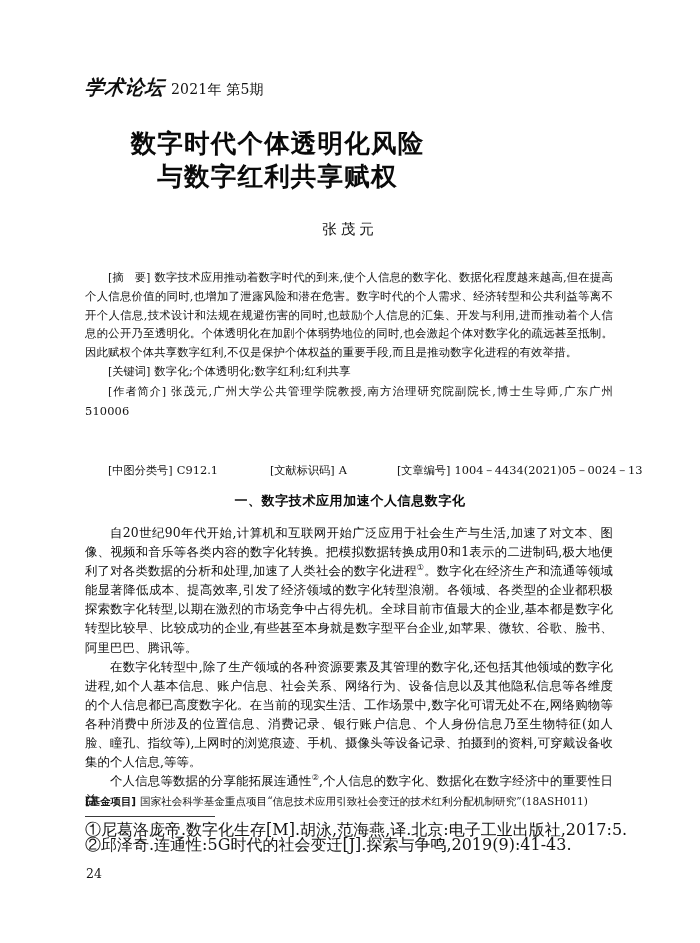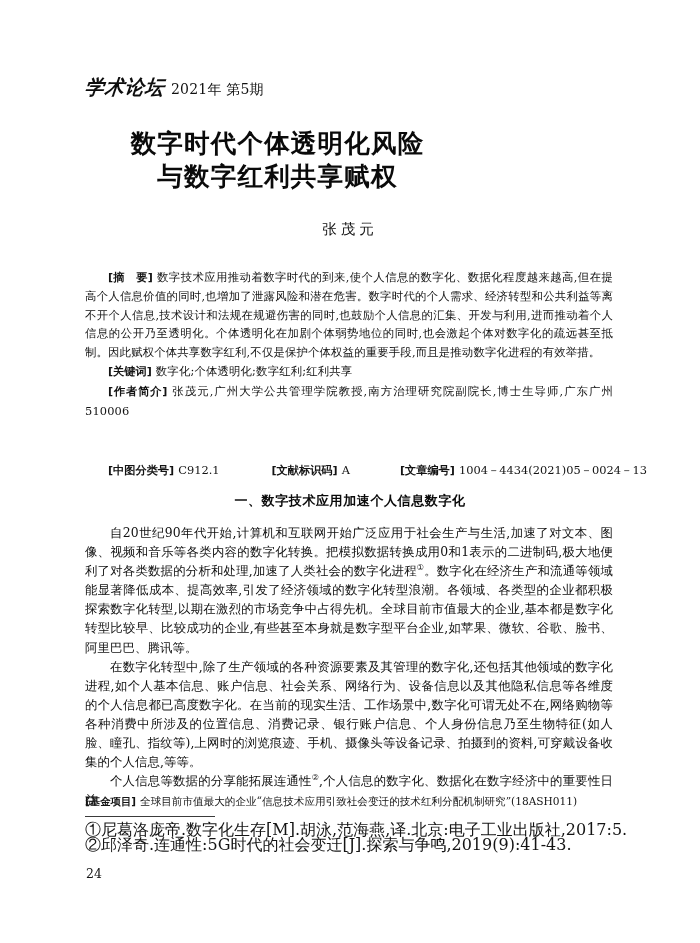--- a/index.html
+++ b/index.html
@@ -95,21 +95,21 @@
     text-align: justify;
     text-justify: inter-ideograph;
     color: #131313;
     letter-spacing: .15px;
     margin: 0 0 1px 0;
   }
   .fm-indent { text-indent: 23px; }
   .fm-hang { text-indent: 23px; }
   .fm-label {
     font-family: "DejaVu Sans", "Liberation Sans", sans-serif;
-    font-weight: 700;
+    font-weight: 400;
     font-size: 11.2px;
     letter-spacing: 0;
   }
   .fm-gap { display: inline-block; width: 4px; }
 
   
   .classrow {
     position: absolute;
     left: 85px;
     top: 463px;
@@ -239,21 +239,21 @@
   </div>
 
   <div class="section-heading">一、数字技术应用加速个人信息数字化</div>
 
   <div class="body-text">
     <p class="body-para"><span>自20世纪90年代开始,计算机和互联网开始广泛应用于社会生产与生活,加速了对文本、图像、视频和音乐等各类内容的数字化转换。把模拟数据转换成用0和1表示的二进制码,极大地便利了对各类数据的分析和处理,加速了人类社会的数字化进程</span><sup class="fnref">①</sup><span>。数字化在经济生产和流通等领域能显著降低成本、提高效率,引发了经济领域的数字化转型浪潮。各领域、各类型的企业都积极探索数字化转型,以期在激烈的市场竞争中占得先机。全球目前市值最大的企业,基本都是数字化转型比较早、比较成功的企业,有些甚至本身就是数字型平台企业,如苹果、微软、谷歌、脸书、阿里巴巴、腾讯等。</span></p>
     <p class="body-para">在数字化转型中,除了生产领域的各种资源要素及其管理的数字化,还包括其他领域的数字化进程,如个人基本信息、账户信息、社会关系、网络行为、设备信息以及其他隐私信息等各维度的个人信息都已高度数字化。在当前的现实生活、工作场景中,数字化可谓无处不在,网络购物等各种消费中所涉及的位置信息、消费记录、银行账户信息、个人身份信息乃至生物特征(如人脸、瞳孔、指纹等),上网时的浏览痕迹、手机、摄像头等设备记录、拍摄到的资料,可穿戴设备收集的个人信息,等等。</p>
     <p class="body-para"><span>个人信息等数据的分享能拓展连通性</span><sup class="fnref">②</sup><span>,个人信息的数字化、数据化在数字经济中的重要性日益</span></p>
   </div>
 
-  <div class="fund-note"><span class="fund-label">[基金项目]</span><span class="fm-gap"></span><span>全球目前市值最大的企业“信息技术应用引致社会变迁的技术红利分配机制研究”(18ASH011)</span></div>
+  <div class="fund-note"><span class="fund-label">[基金项目]</span><span class="fm-gap"></span><span>国家社会科学基金重点项目“信息技术应用引致社会变迁的技术红利分配机制研究”(18ASH011)</span></div>
 
   <div class="note-rule"></div>
 
   <div class="footnotes">
     <p class="footnote">①尼葛洛庞帝.数字化生存[M].胡泳,范海燕,译.北京:电子工业出版社,2017:5.</p>
     <p class="footnote">②邱泽奇.连通性:5G时代的社会变迁[J].探索与争鸣,2019(9):41-43.</p>
   </div>
 
   <div class="folio">24</div>
 

